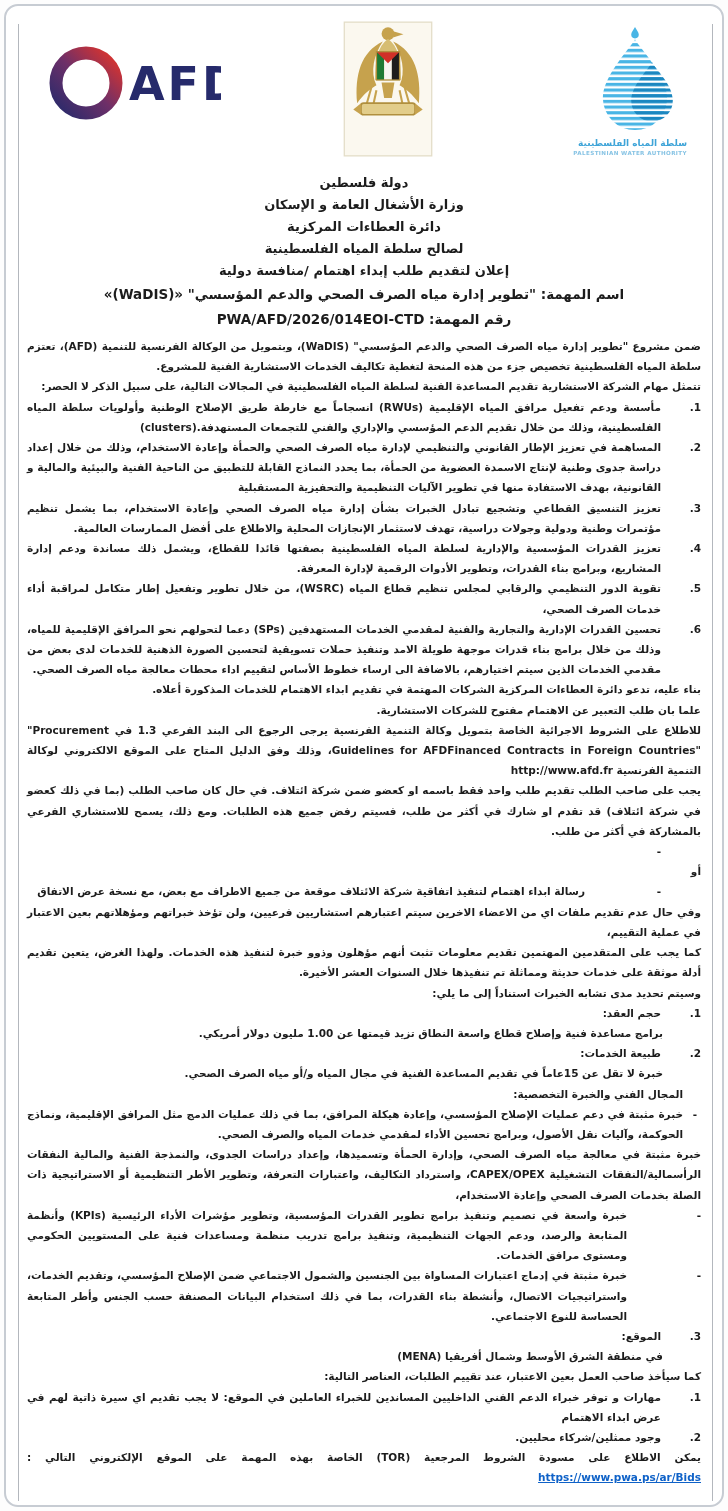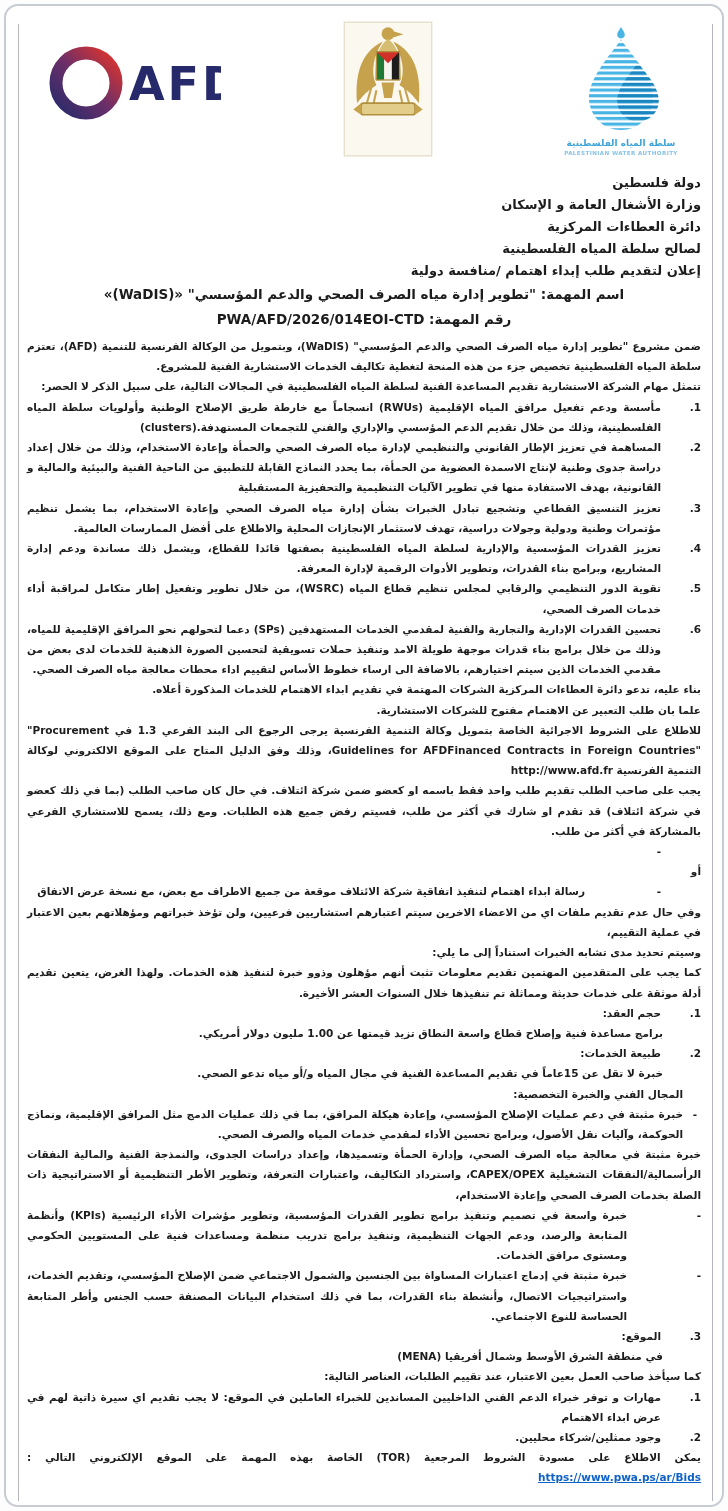--- a/index.html
+++ b/index.html
@@ -7,25 +7,25 @@
     width:728px;height:1511px;background:#fdfdfd;position:relative;overflow:hidden;
     font-family:"DejaVu Sans", sans-serif;color:#1c1c1c;
   }
   .frame{position:absolute;inset:4px;border:2px solid #c7ccd3;border-radius:14px;background:#ffffff;}
   .edge{position:absolute;top:24px;bottom:10px;width:1px;background:#b3b7bd;}
   .edge-l{left:18px;} .edge-r{right:15px;}
   .content{position:absolute;top:12px;left:27px;right:27px;direction:rtl;}
   
   .logo-row{direction:ltr;display:flex;justify-content:space-between;align-items:flex-start;padding:8px 14px 0 16px;height:148px;}
   .afd-box{margin-top:20px;}
-  .pwa-box{text-align:center;width:132px;margin-top:6px;}
+  .pwa-box{text-align:right;width:132px;margin-top:6px;}
   .pwa-cap-ar{color:#3ea4d8;font-size:9px;font-weight:700;line-height:11px;}
   .pwa-cap-en{color:#86c3e4;font-size:5.6px;font-weight:700;letter-spacing:.4px;line-height:8px;}
   
-  .org{ font-weight:700;font-size:13px;line-height:22px;margin-top:4px;}
+  .org{ text-align:center;font-weight:700;font-size:13px;line-height:22px;margin-top:4px;}
   .title-line{text-align:center;font-weight:700;font-size:13.5px;line-height:25px;}
   
   .docbody{margin-top:4px;font-size:10.5px;line-height:20.2px;font-weight:700;}
   .blk{display:flex;align-items:flex-start;}
   .blk .txt{flex:1;text-align:justify;}
   .blk .mark{display:inline-block;text-align:right;}
   .num  .mark{flex:0 0 34px;padding-left:6px;}
   .dash1{padding-right:40px;} .dash1 .mark{flex:0 0 64px;padding-left:12px;}
   .dash2{padding-right:4px;}  .dash2 .mark{flex:0 0 14px;}
   .dash3 .mark{flex:0 0 46px;padding-left:28px;}
@@ -163,38 +163,38 @@
         <div class="txt"><span>أو</span></div>
       </div>
       <div class="blk dash1">
         <span class="mark" dir="ltr">-</span>
         <div class="txt"><span>رسالة ابداء اهتمام لتنفيذ اتفاقية شركة الائتلاف موقعة من جميع الاطراف مع بعض، مع نسخة عرض الاتفاق</span></div>
       </div>
       <div class="blk p">
         <div class="txt"><span>وفي حال عدم تقديم ملفات اي من الاعضاء الاخرين سيتم اعتبارهم استشاريين فرعيين، ولن تؤخذ خبراتهم ومؤهلاتهم بعين الاعتبار في عملية التقييم،</span></div>
       </div>
       <div class="blk p">
+        <div class="txt"><span>كما يجب على المتقدمين المهتمين تقديم معلومات تثبت أنهم مؤهلون وذوو خبرة لتنفيذ هذه الخدمات. ولهذا الغرض، يتعين تقديم أدلة موثقة على خدمات حديثة ومماثلة تم تنفيذها خلال السنوات العشر الأخيرة.</span></div>
+      </div>
+      <div class="blk p">
         <div class="txt"><span>وسيتم تحديد مدى تشابه الخبرات استناداً إلى ما يلي:</span></div>
-      </div>
-      <div class="blk p">
-        <div class="txt"><span>كما يجب على المتقدمين المهتمين تقديم معلومات تثبت أنهم مؤهلون وذوو خبرة لتنفيذ هذه الخدمات. ولهذا الغرض، يتعين تقديم أدلة موثقة على خدمات حديثة ومماثلة تم تنفيذها خلال السنوات العشر الأخيرة.</span></div>
       </div>
       <div class="blk num">
         <span class="mark" dir="ltr">.1</span>
         <div class="txt"><span>حجم العقد:</span></div>
       </div>
       <div class="blk sub">
         <div class="txt"><span>برامج مساعدة فنية وإصلاح قطاع واسعة النطاق تزيد قيمتها عن 1.00 مليون دولار أمريكي.</span></div>
       </div>
       <div class="blk num">
         <span class="mark" dir="ltr">.2</span>
         <div class="txt"><span>طبيعة الخدمات:</span></div>
       </div>
       <div class="blk sub">
-        <div class="txt"><span>خبرة لا تقل عن 15عاماً في تقديم المساعدة الفنية في مجال المياه و/أو مياه تدعو الصحي.</span></div>
+        <div class="txt"><span>خبرة لا تقل عن 15عاماً في تقديم المساعدة الفنية في مجال المياه و/أو مياه الصرف الصحي.</span></div>
       </div>
       <div class="blk subh">
         <div class="txt"><span>المجال الفني والخبرة التخصصية:</span></div>
       </div>
       <div class="blk dash2">
         <span class="mark" dir="ltr">-</span>
         <div class="txt"><span>خبرة مثبتة في دعم عمليات الإصلاح المؤسسي، وإعادة هيكلة المرافق، بما في ذلك عمليات الدمج مثل المرافق الإقليمية، ونماذج الحوكمة، وآليات نقل الأصول، وبرامج تحسين الأداء لمقدمي خدمات المياه والصرف الصحي.</span></div>
       </div>
       <div class="blk p">
         <div class="txt"><span>خبرة مثبتة في معالجة مياه الصرف الصحي، وإدارة الحمأة وتسميدها، وإعداد دراسات الجدوى، والنمذجة الفنية والمالية النفقات الرأسمالية/النفقات التشغيلية CAPEX/OPEX، واسترداد التكاليف، واعتبارات التعرفة، وتطوير الأطر التنظيمية أو الاستراتيجية ذات الصلة بخدمات الصرف الصحي وإعادة الاستخدام،</span></div>

